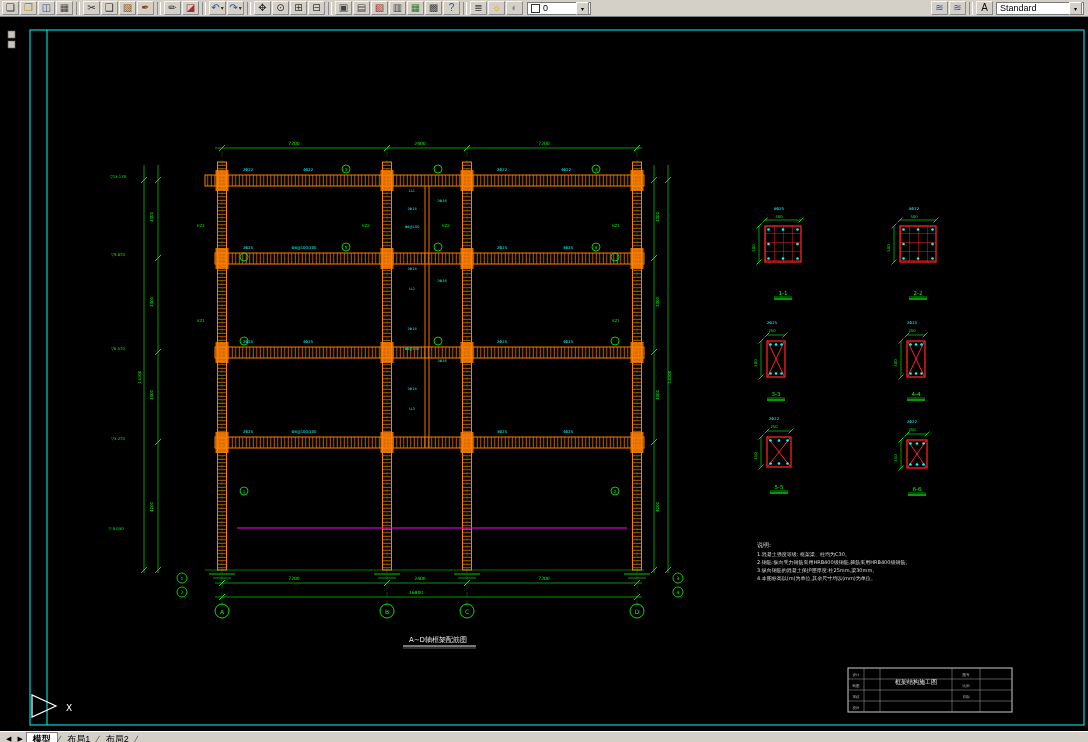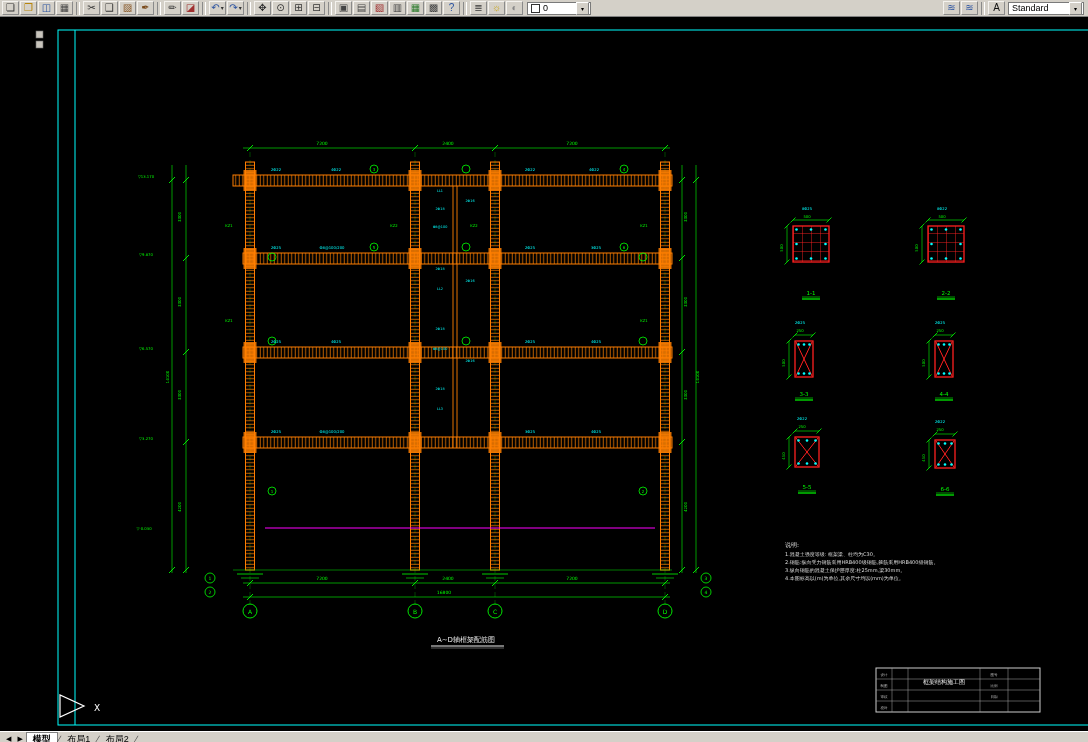--- a/index.html
+++ b/index.html
@@ -12,26 +12,26 @@
   .tb-btn{min-width:17px;height:14px;background:#d4d0c8;border:1px solid;
     border-color:#f4f2ee #8a8a8a #8a8a8a #f4f2ee;box-sizing:border-box;
     display:flex;align-items:center;justify-content:center;font-size:10px;line-height:12px;cursor:default;}
   .tb-btn .glyph{display:block;}
   .dd-mini{font-size:6px;color:#333;margin-left:1px;}
   .tb-sep{width:2px;height:13px;border-left:1px solid #8a8a8a;border-right:1px solid #ffffff;margin:0 2px;}
   .spacer{flex:1;}
   .combo{height:13px;background:#fff;border:1px solid #7a7a7a;display:flex;align-items:center;
     font-size:9px;color:#000;padding:0 1px 0 3px;gap:3px;box-sizing:border-box;}
   .layer-combo{width:64px;margin:0 3px;}
-  .std-combo{width:76px;margin:12px 2px;}
+  .std-combo{width:88px;margin:12px 2px;}
   .combo .dd{margin-left:auto;width:11px;height:11px;background:#d4d0c8;border:1px solid;
     border-color:#fff #808080 #808080 #fff;font-size:6px;display:flex;align-items:center;justify-content:center;}
   .swatch{width:7px;height:7px;background:#ffffff;border:1px solid #333;flex:0 0 7px;}
   
-  .canvas{position:relative;flex:1 1 auto;background:#000;margin-left:28px;}
+  .canvas{position:relative;flex:1 1 auto;background:#000;}
   svg text{font-family:"DejaVu Sans",sans-serif;}
   
   .tabbar{flex:0 0 15px;background:#d4d0c8;border-top:1px solid #ffffff;display:flex;
     align-items:flex-end;font-size:9px;padding-left:3px;box-sizing:border-box;color:#000;}
   .tabnav{font-size:7px;padding:0 3px;align-self:center;}
   .tab{padding:0 6px;height:13px;line-height:13px;}
   .tab.active{background:#ffffff;border:1px solid #808080;border-bottom:none;font-weight:bold;}
   .slash{color:#444;align-self:center;padding:0 1px;}
 </style>
 </head>

